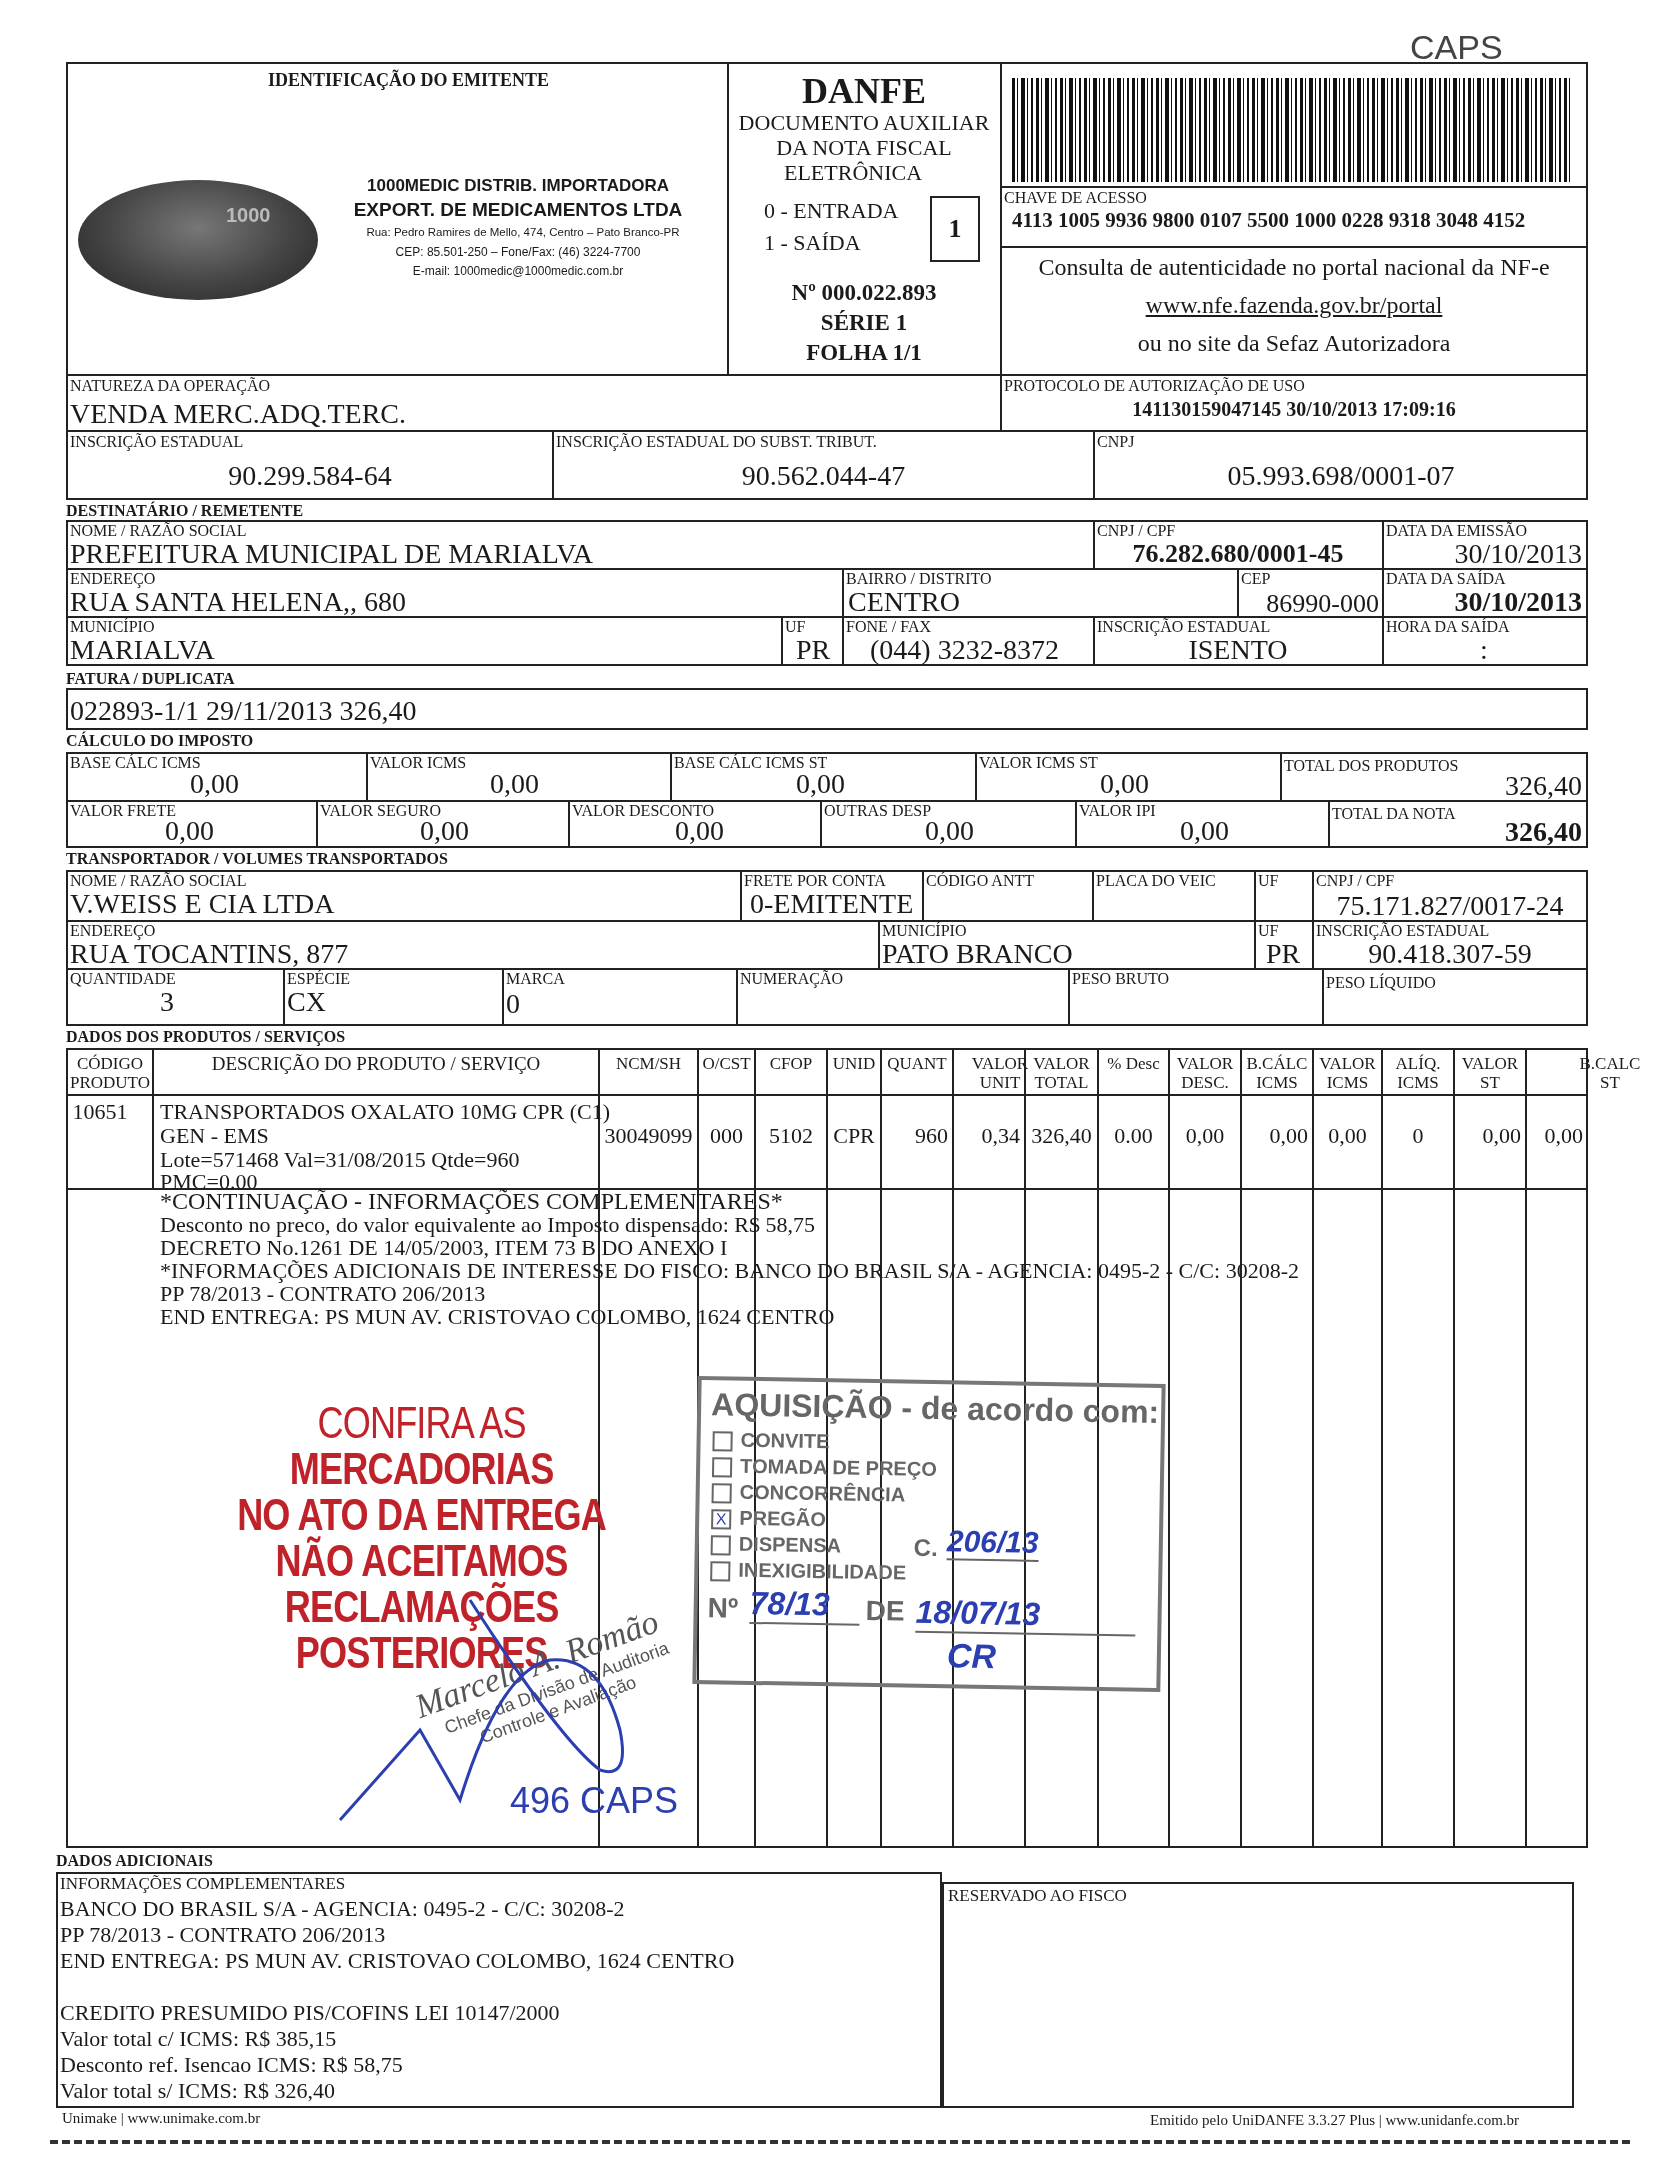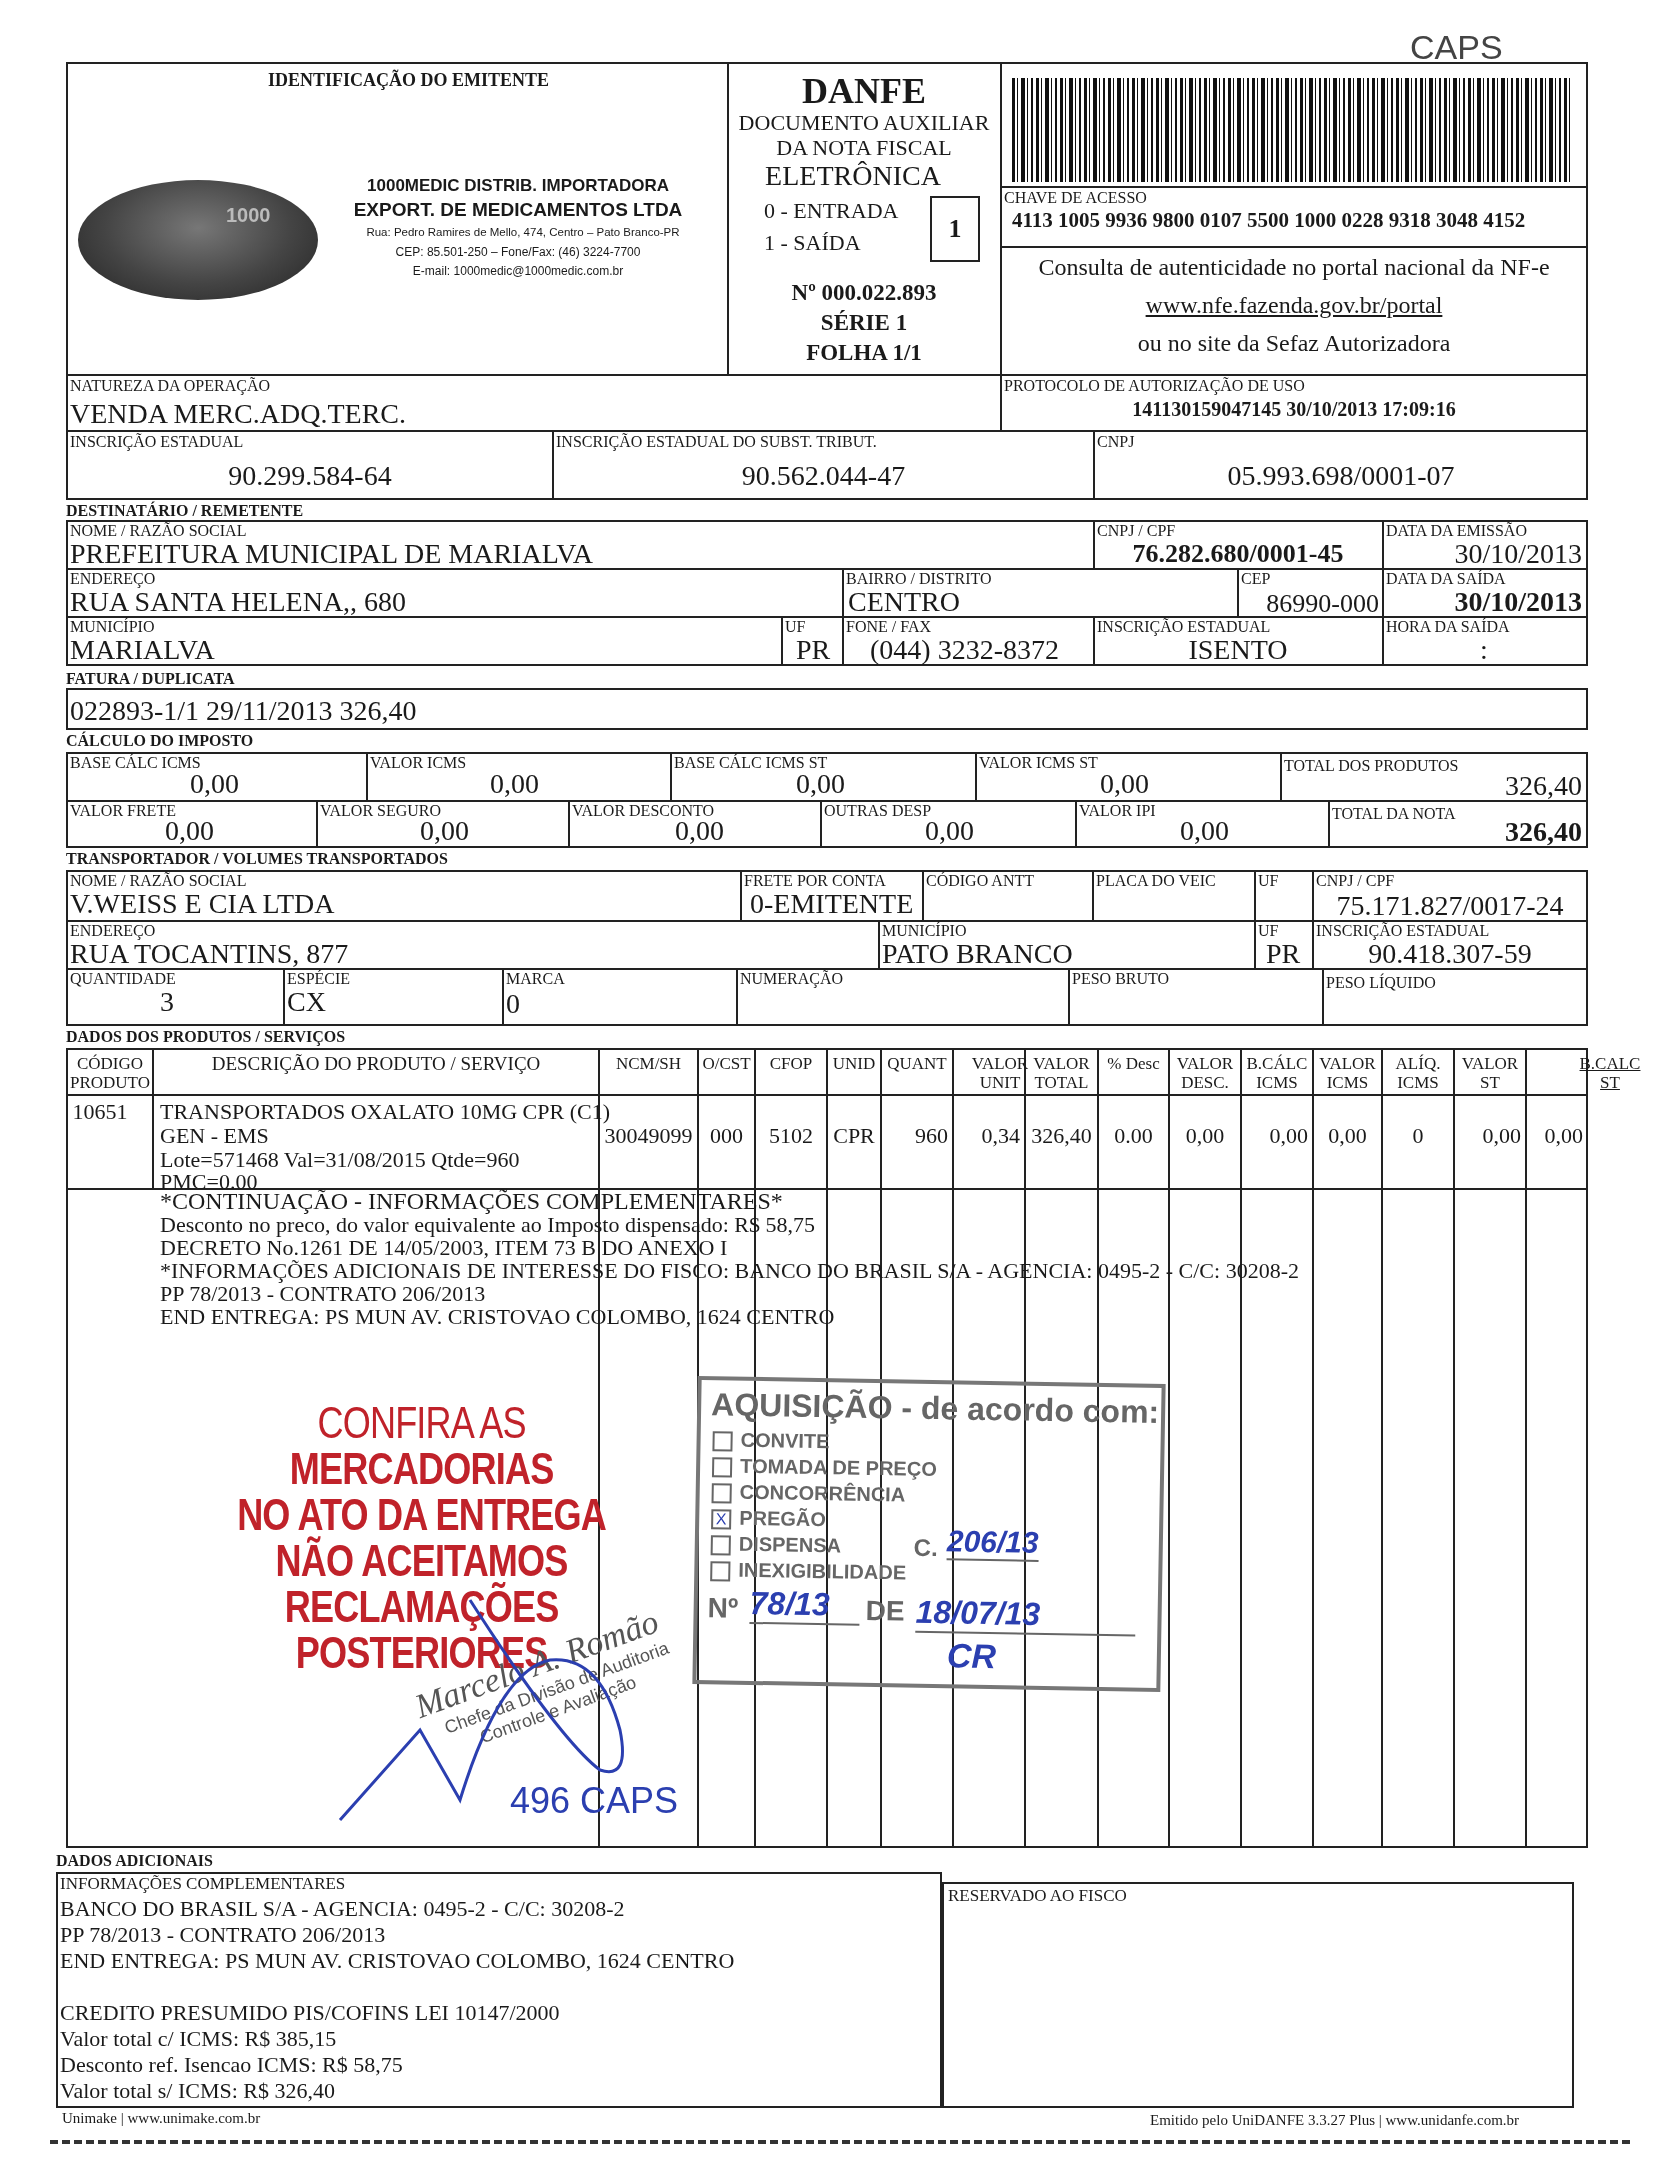--- a/index.html
+++ b/index.html
@@ -37,21 +37,21 @@
 </div>
 <div class="abs c" style="left:318px;top:176px;width:400px;font-family:'Liberation Sans',sans-serif;font-weight:bold;font-size:17px;">1000MEDIC DISTRIB. IMPORTADORA</div>
 <div class="abs c" style="left:318px;top:199px;width:400px;font-family:'Liberation Sans',sans-serif;font-weight:bold;font-size:19px;">EXPORT. DE MEDICAMENTOS LTDA</div>
 <div class="abs c" style="left:318px;top:226px;width:410px;font-family:'Liberation Sans',sans-serif;font-size:11.5px;">Rua: Pedro Ramires de Mello, 474, Centro – Pato Branco-PR</div>
 <div class="abs c" style="left:318px;top:245px;width:400px;font-family:'Liberation Sans',sans-serif;font-size:12px;">CEP: 85.501-250 – Fone/Fax: (46) 3224-7700</div>
 <div class="abs c" style="left:318px;top:264px;width:400px;font-family:'Liberation Sans',sans-serif;font-size:12px;">E-mail: 1000medic@1000medic.com.br</div>
 
 <div class="abs c b" style="left:729px;top:70px;width:270px;font-size:36px;">DANFE</div>
 <div class="abs c" style="left:729px;top:110px;width:270px;font-size:22px;">DOCUMENTO AUXILIAR</div>
 <div class="abs c" style="left:729px;top:135px;width:270px;font-size:22px;">DA NOTA FISCAL</div>
-<div class="abs c" style="left:729px;top:160px;width:248px;font-size:28px;">ELETRÔNICA</div>
+<div class="abs c" style="left:729px;top:160px;width:248px;font-size:22px;">ELETRÔNICA</div>
 <div class="abs" style="left:764px;top:198px;font-size:22px;">0 - ENTRADA</div>
 <div class="abs" style="left:764px;top:230px;font-size:22px;">1 - SAÍDA</div>
 <div class="box c b" style="left:930px;top:196px;width:50px;height:66px;font-size:26px;line-height:62px;">1</div>
 <div class="abs c b" style="left:729px;top:280px;width:270px;font-size:23px;">Nº 000.022.893</div>
 <div class="abs c b" style="left:729px;top:310px;width:270px;font-size:23px;">SÉRIE 1</div>
 <div class="abs c b" style="left:729px;top:340px;width:270px;font-size:23px;">FOLHA 1/1</div>
 
 <div class="barcode" style="left:1012px;top:78px;width:560px;height:104px;"></div>
 <div class="hl" style="left:1000px;top:186px;width:588px;"></div>
 <div class="lbl" style="left:1004px;top:190px;font-size:16px;">CHAVE DE ACESSO</div>
@@ -232,21 +232,21 @@
 <div class="th" style="left:828px;top:1054px;width:52px;">UNID</div>
 <div class="th" style="left:882px;top:1054px;width:70px;">QUANT</div>
 <div class="th" style="left:954px;top:1054px;width:92px;">VALOR UNIT</div>
 <div class="th" style="left:1026px;top:1054px;width:71px;">VALOR TOTAL</div>
 <div class="th" style="left:1099px;top:1054px;width:69px;">% Desc</div>
 <div class="th" style="left:1170px;top:1054px;width:70px;">VALOR DESC.</div>
 <div class="th" style="left:1242px;top:1054px;width:70px;">B.CÁLC ICMS</div>
 <div class="th" style="left:1314px;top:1054px;width:67px;">VALOR ICMS</div>
 <div class="th" style="left:1383px;top:1054px;width:70px;">ALÍQ. ICMS</div>
 <div class="th" style="left:1455px;top:1054px;width:70px;">VALOR ST</div>
-<div class="th" style="left:1568px;top:1054px;width:84px;text-decoration:underline;">B.CALC ST</div>
+<div class="th" style="left:1568px;top:1054px;width:84px;">B.CALC ST</div>
 
 <div>
   <div class="td c" style="left:68px;top:1100px;width:64px;">10651</div>
   <div class="td" style="left:160px;top:1100px;">TRANSPORTADOS OXALATO 10MG CPR (C1)</div>
   <div class="td" style="left:160px;top:1124px;">GEN - EMS</div>
   <div class="td" style="left:160px;top:1148px;">Lote=571468 Val=31/08/2015 Qtde=960</div>
   <div class="td" style="left:160px;top:1170px;">PMC=0.00</div>
   <div class="td c" style="left:600px;top:1124px;width:97px;">30049099</div>
   <div class="td c" style="left:699px;top:1124px;width:55px;">000</div>
   <div class="td c" style="left:756px;top:1124px;width:70px;">5102</div>

